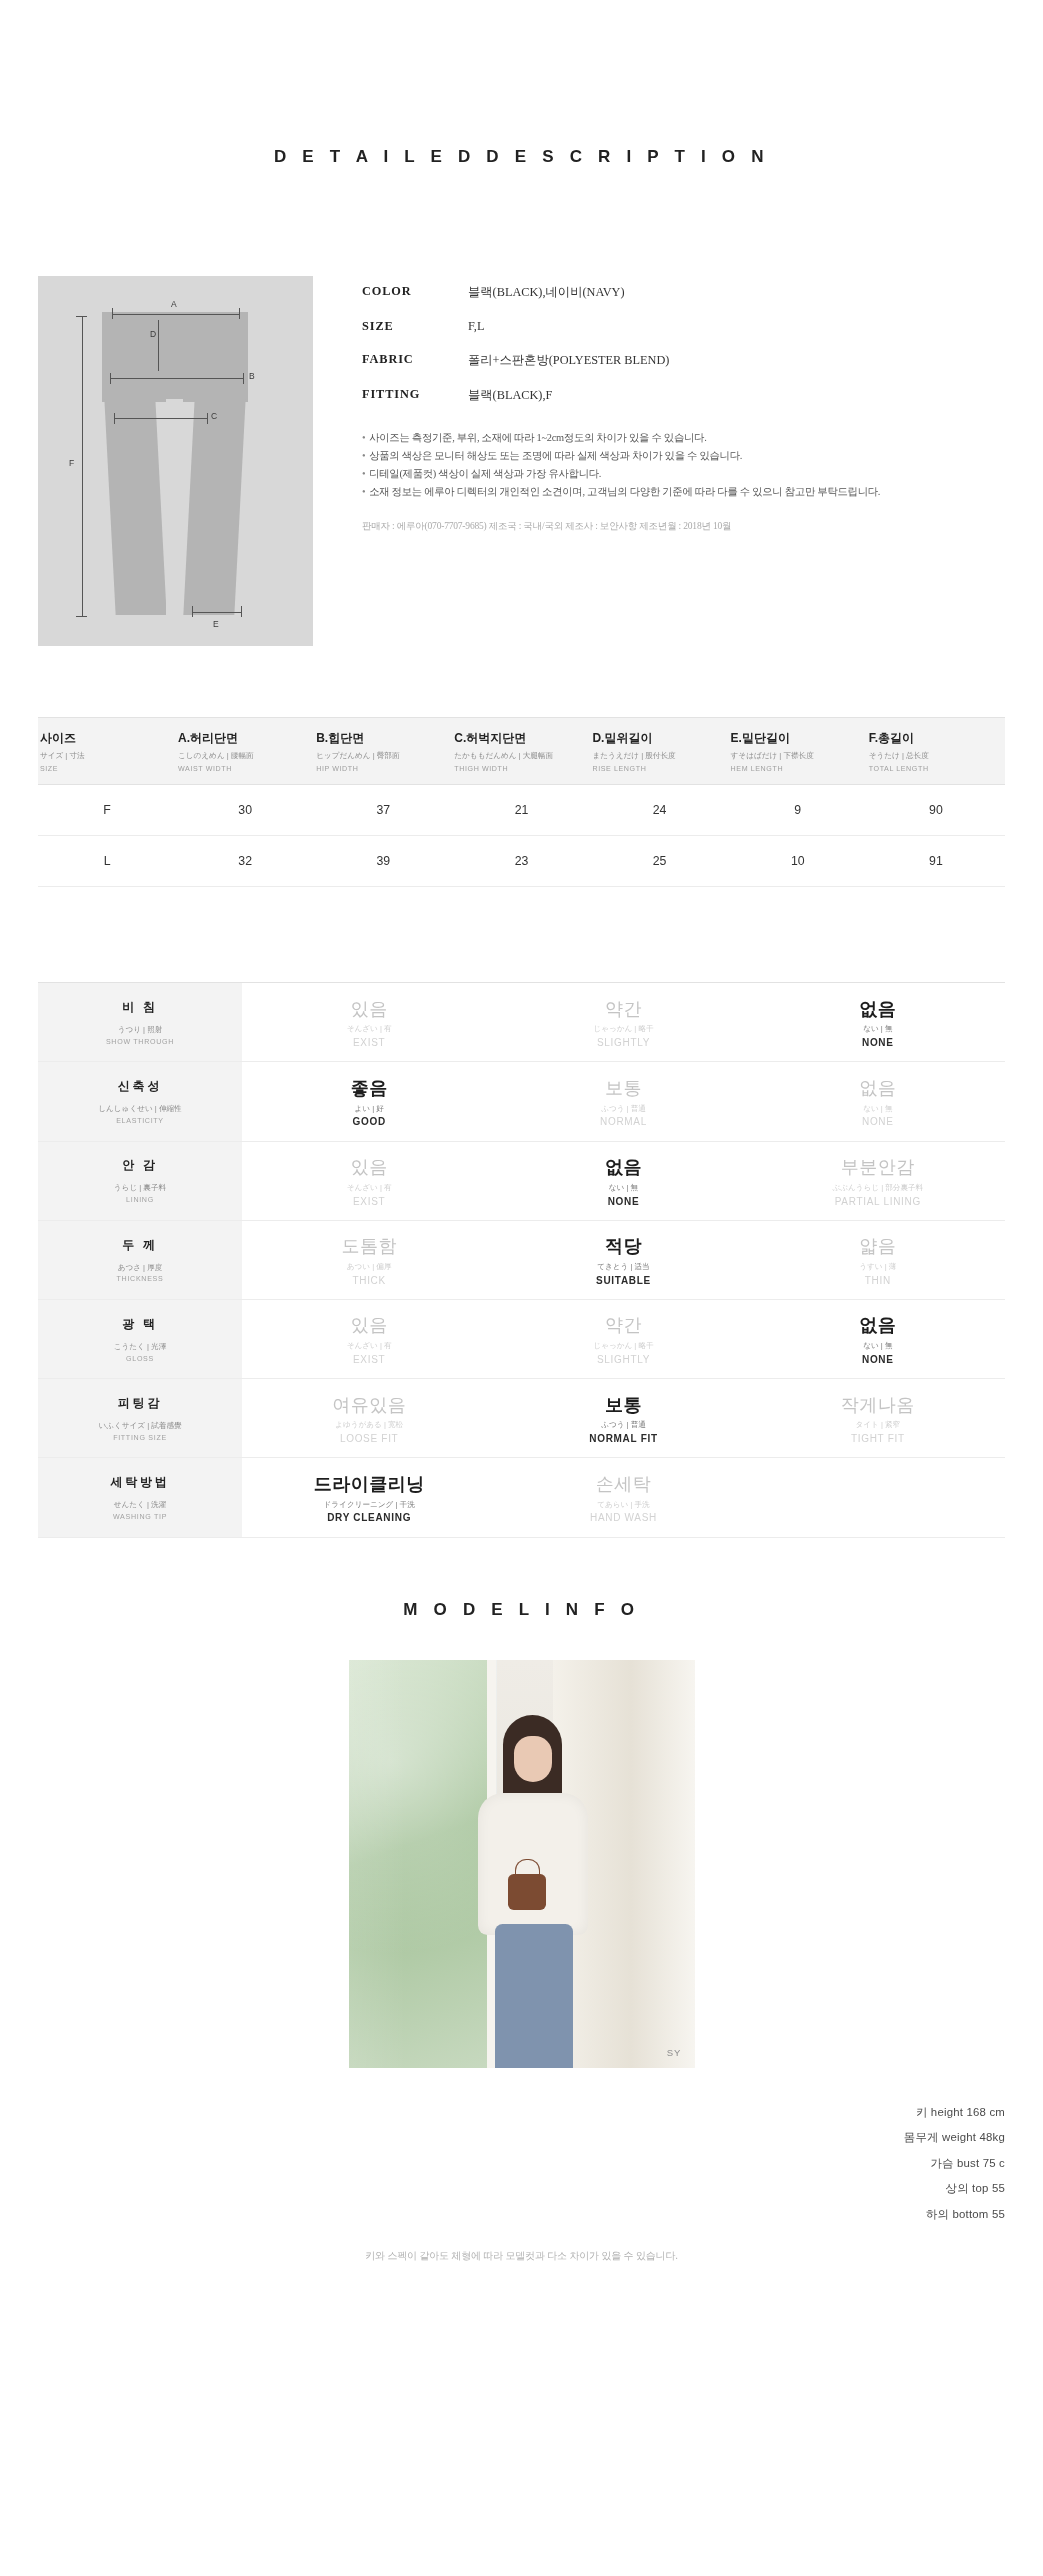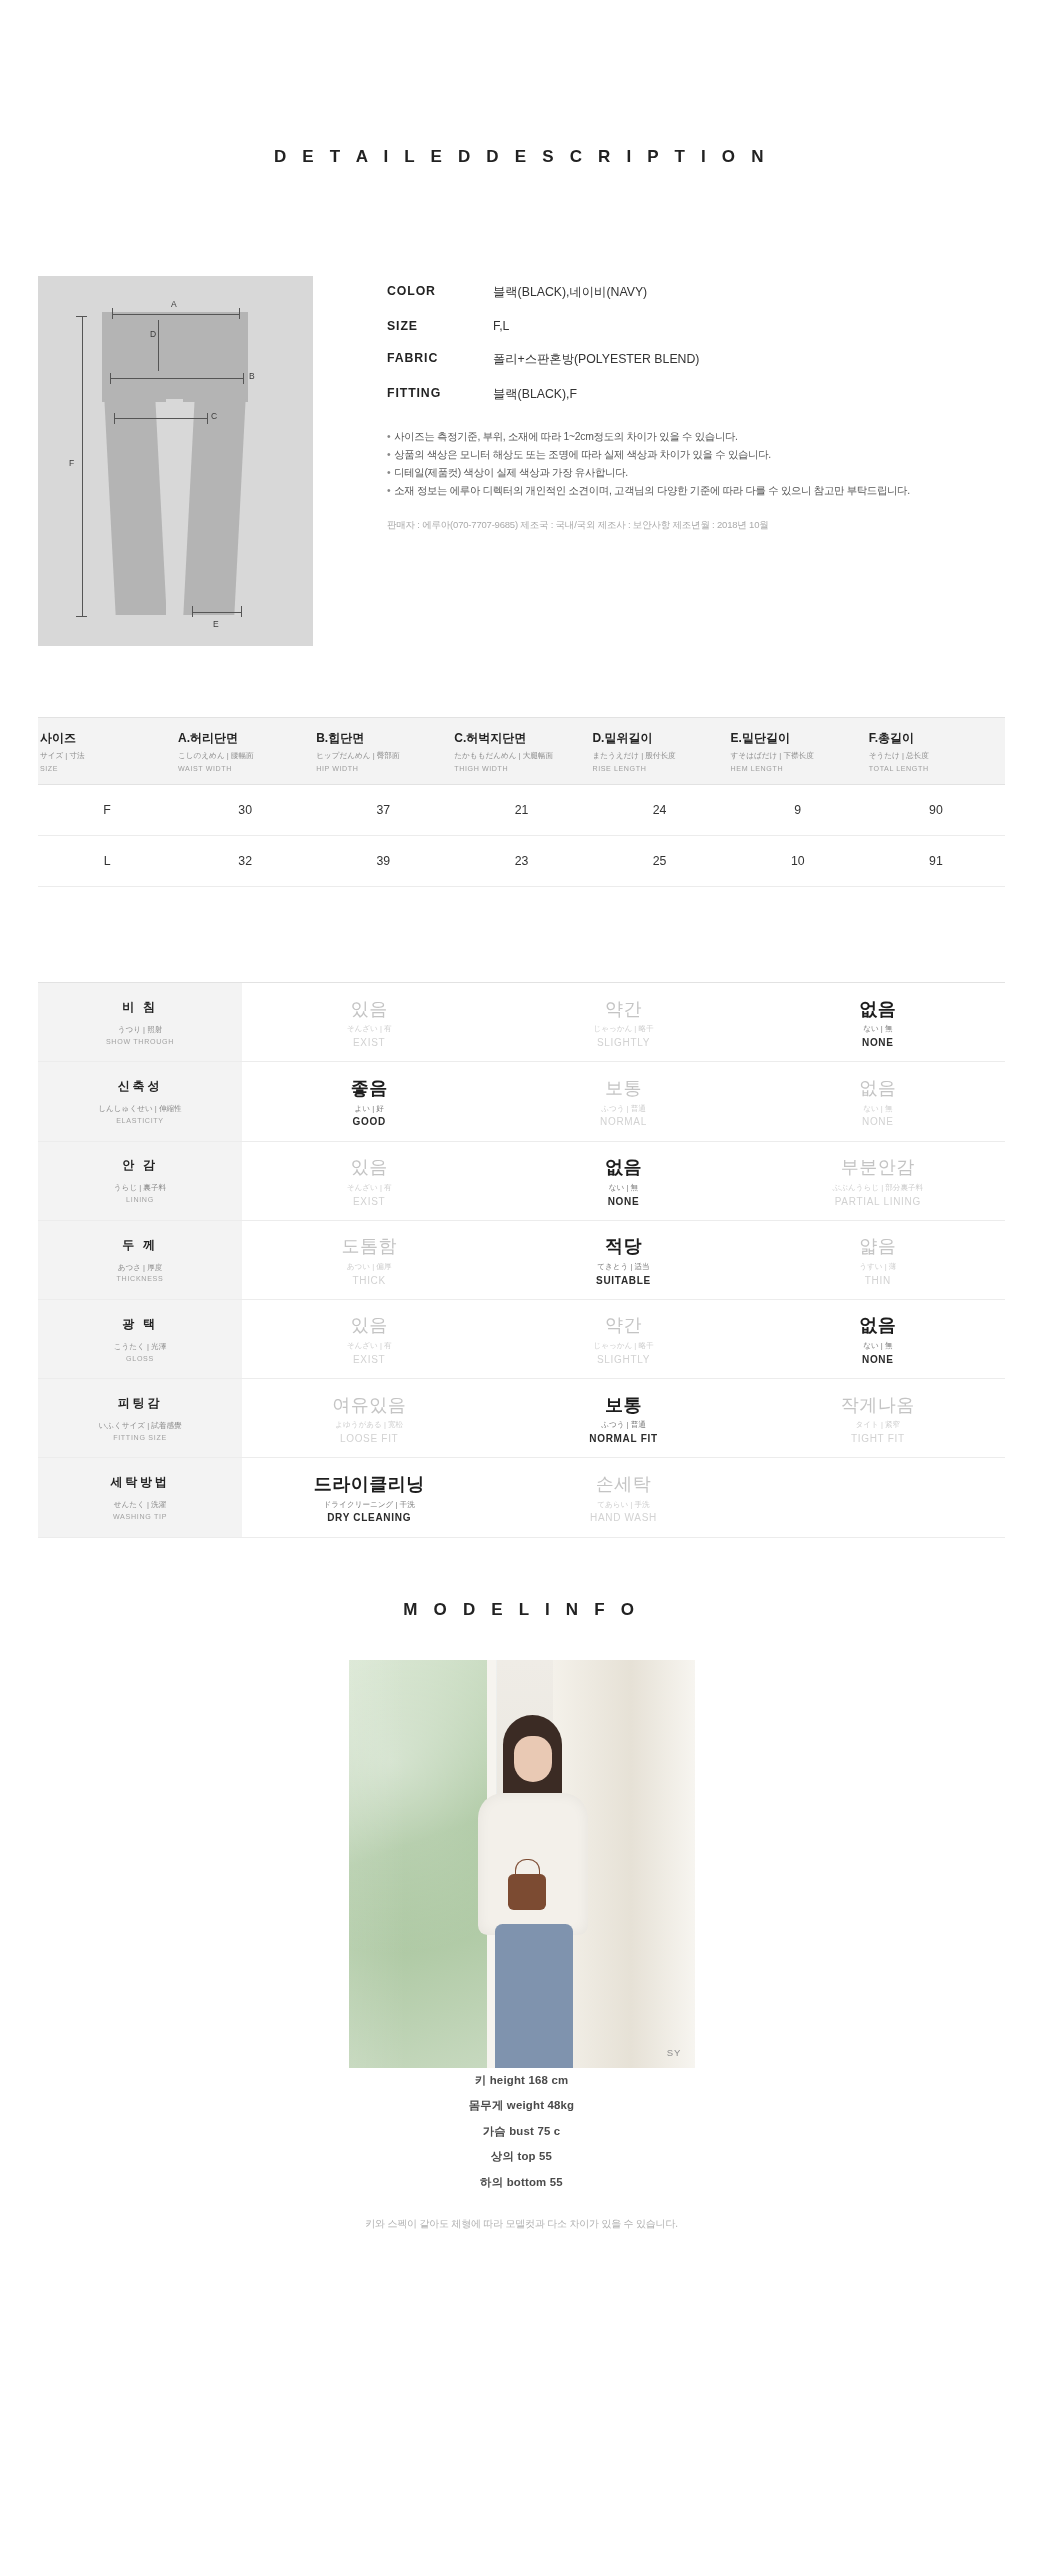--- a/index.html
+++ b/index.html
@@ -84,23 +84,24 @@
     height: 0.9px;
     background: #555;
   }
   .vline {
     position: absolute;
     width: 0.9px;
     background: #555;
   }
 
   .spec-list {
-    margin-left: 74px;
+    margin-left: 49px;
     padding-top: 7.6px;
     flex: 1 1 auto;
+    font-family: Liberation Serif, serif;
   }
   .spec-row {
     display: flex;
     margin-bottom: 18px;
     font-size: 12.3px;
   }
   .spec-key {
     width: 106px;
     font-weight: bold;
     letter-spacing: 0.9px;
@@ -294,22 +295,22 @@
     border:1.9px solid #7c4b32; border-bottom:none; border-radius:11.4px 11.4px 0 0;
   }
   .mp-tag {
     position: absolute;
     right: 13.3px; bottom: 9.5px;
     font-size: 9.5px;
     color: #8e8e8e;
     letter-spacing: 0.9px;
   }
   .model-spec {
-    text-align: center;
-    font-weight: bold;
+    margin-top: 32px;
+    text-align: right;
   }
   .model-spec div {
     font-size: 11.4px;
     color: #4a4a4a;
     line-height: 25.6px;
     letter-spacing: 0.2px;
   }
   .model-foot {
     margin-top: 21px;
     text-align: center;

